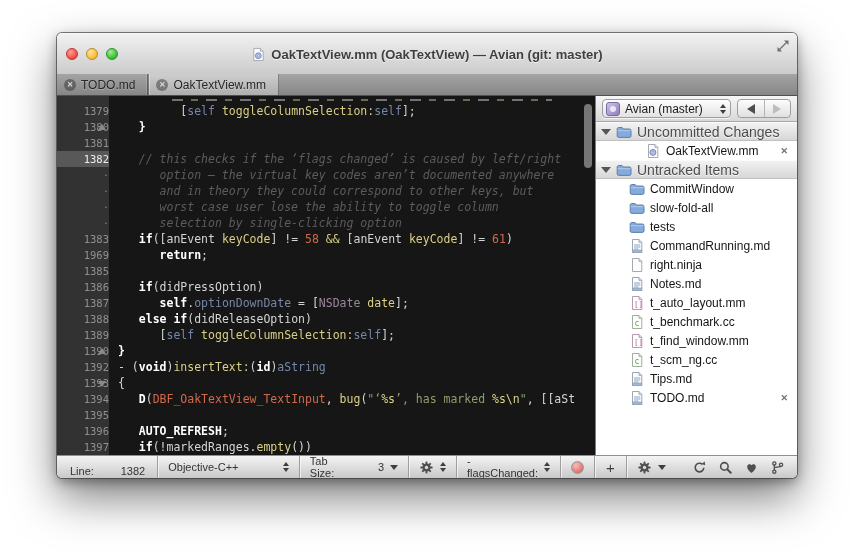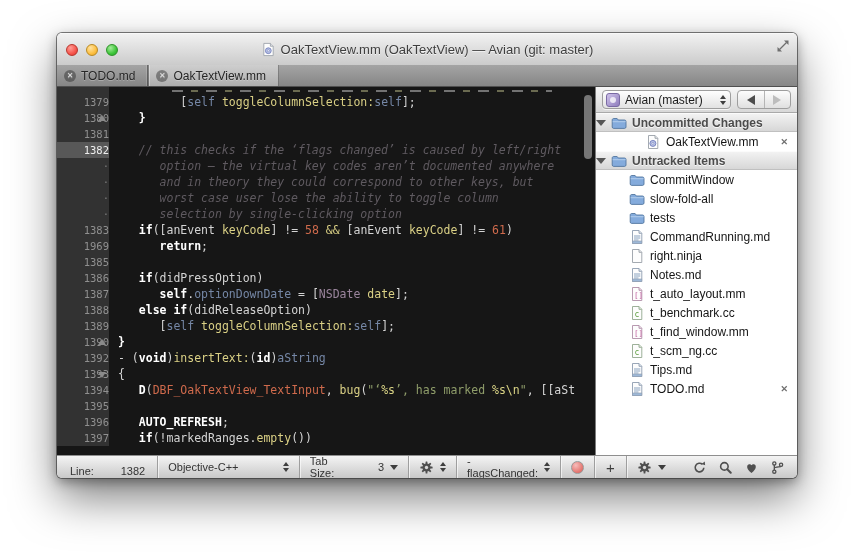--- a/index.html
+++ b/index.html
@@ -4,23 +4,23 @@
 <style>
   * { margin:0; padding:0; box-sizing:border-box; }
   html,body { width:852px; height:558px; background:#fff; font-family:"Liberation Sans", sans-serif; overflow:hidden; }
 
   .window { position:absolute; left:57px; top:33px; width:740px; height:445px;
     border-radius:5px; overflow:hidden;
     box-shadow:0 0 0 1px rgba(55,55,55,.65), 0 20px 45px rgba(0,0,0,.5), 0 4px 12px rgba(0,0,0,.35);
     display:flex; flex-direction:column; }
 
   
-  .titlebar { height:32px; background:linear-gradient(#f1f1f1,#cbcbcb);
+  .titlebar { height:41px; background:linear-gradient(#f1f1f1,#cbcbcb);
     display:flex; align-items:center; position:relative; flex:0 0 auto;
-    border-top:1px solid #f8f8f8; }
+    border-top:1px solid #f8f8f8;font-weight:bold; }
   .lights { display:flex; gap:8px; margin-left:9px; }
   .light { width:12px; height:12px; border-radius:50%; position:relative; }
   .light.red   { background:radial-gradient(circle at 35% 30%, #ff9d96, #f6554c 60%, #d8362e); border:1px solid #b8352d; }
   .light.yellow{ background:radial-gradient(circle at 35% 30%, #ffe2a0, #fdbf40 60%, #e0a027); border:1px solid #ba8a22; }
   .light.green { background:radial-gradient(circle at 35% 30%, #a4eb9a, #3dc539 60%, #26a32a); border:1px solid #2d9328; }
   .title-wrap { position:absolute; left:0; right:0; top:0; bottom:0;
     display:flex; align-items:center; justify-content:center; gap:5px; pointer-events:none; }
   .title-text { font-size:13px; color:#3f3f3f; text-shadow:0 1px 0 rgba(255,255,255,.65); }
   .fullscreen { position:absolute; right:7px; top:5px; width:14px; height:14px; }
 
@@ -84,22 +84,22 @@
   .seg .half { flex:1; display:flex; align-items:center; justify-content:center; }
   .seg .half:first-child { border-right:1px solid #b5b5b5; }
   .arr-l { width:0; height:0; border-top:5px solid transparent; border-bottom:5px solid transparent; border-right:8px solid #4d4d4d; }
   .arr-r { width:0; height:0; border-top:5px solid transparent; border-bottom:5px solid transparent; border-left:8px solid #bdbdbd; }
 
   .side-list { flex:1 1 auto; overflow:hidden; }
   .srow { height:19px; display:flex; align-items:center; font-size:12px; color:#151515; gap:5px; }
   .srow .lbl { flex:0 1 auto; white-space:nowrap; overflow:hidden; }
   .srow .x { margin-left:auto; margin-right:9px; color:#707070; font-size:9px; font-weight:bold; }
   .srow.group { background:linear-gradient(#f2f2f2,#d7d7d7); border-top:1px solid #fbfbfb;
-    border-bottom:1px solid #c0c0c0; font-size:12px; font-weight:bold; color:#4c4c4c;
-    text-shadow:0 1px 0 rgba(255,255,255,.8); }
+    border-bottom:1px solid #c0c0c0; font-size:14px; font-weight:normal; color:#4c4c4c;
+    text-shadow:0 1px 0 rgba(255,255,255,.8); padding-left:5px; }
   .tri { width:0; height:0; border-left:5px solid transparent; border-right:5px solid transparent;
     border-top:6px solid #565656; flex:0 0 auto; }
   .icon16 { width:16px; height:16px; flex:0 0 auto; }
   .ind-1 { padding-left:33px; } .ind-2 { padding-left:49px; }
 
   
   .statusbar { height:23px; background:linear-gradient(#f4f4f4,#c9c9c9); border-top:1px solid #8f8f8f;
     display:flex; align-items:stretch; font-size:11px; color:#333; flex:0 0 auto; }
   .sb-left { width:537px; display:flex; align-items:center; flex:0 0 auto; }
   .sb-sep { width:1px; background:#9e9e9e; box-shadow:1px 0 0 rgba(255,255,255,.6); height:100%; flex:0 0 auto; }

